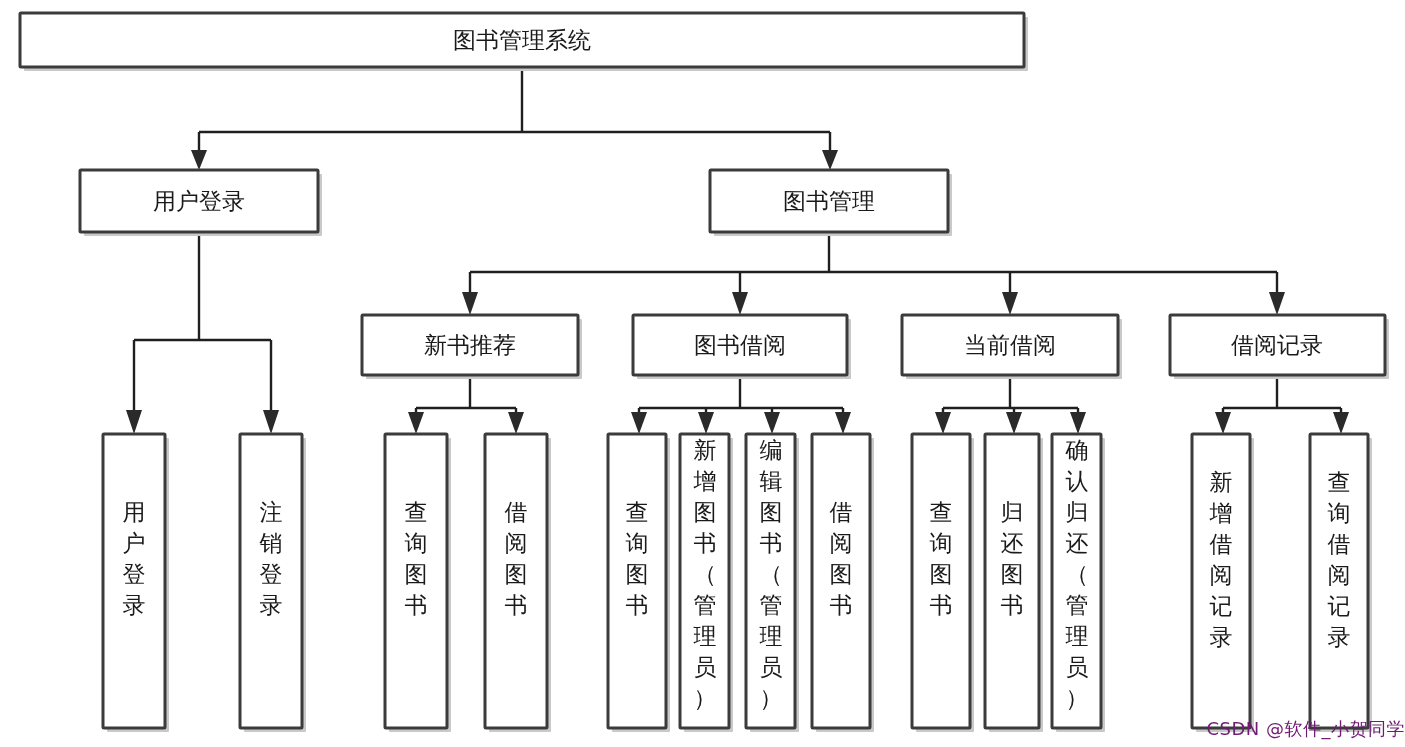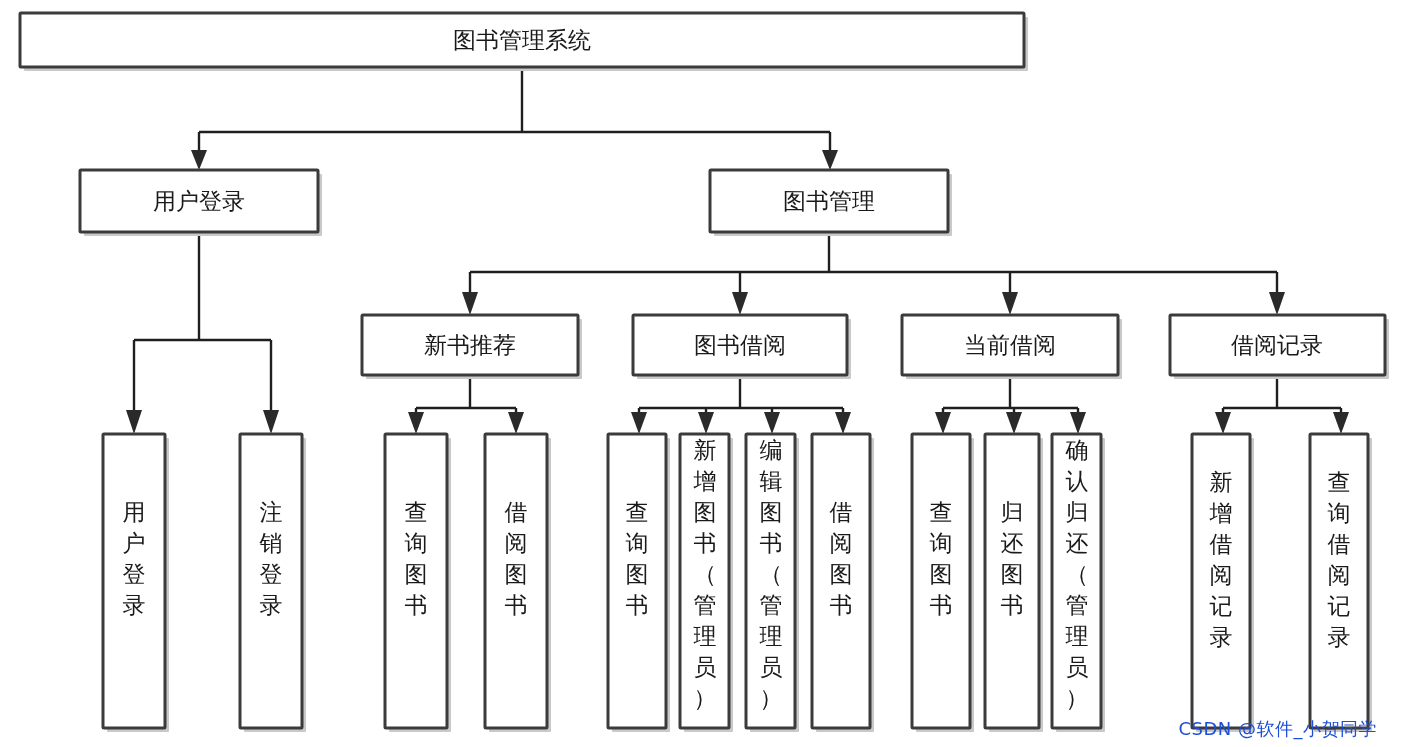--- a/index.html
+++ b/index.html
@@ -53,25 +53,25 @@
     dominant-baseline: middle;
   }
   .node-label-v {
     font-family: "DejaVu Sans", "Liberation Sans", sans-serif;
     font-size: 23px;
     fill: #1a1a1a;
     text-anchor: middle;
   }
   .watermark-text {
     position: absolute;
-    right: 28px;
+    right: 0;
     bottom: 6px;
     font-family: "DejaVu Sans", "Liberation Sans", sans-serif;
     font-size: 18px;
-    color: #1d4ed8;
+    color: #701a75;
     letter-spacing: 0.5px;
     white-space: nowrap;
     user-select: none;
   }
 </style>
 </head>
 <body>
 
 <div id="diagram-root">
 

